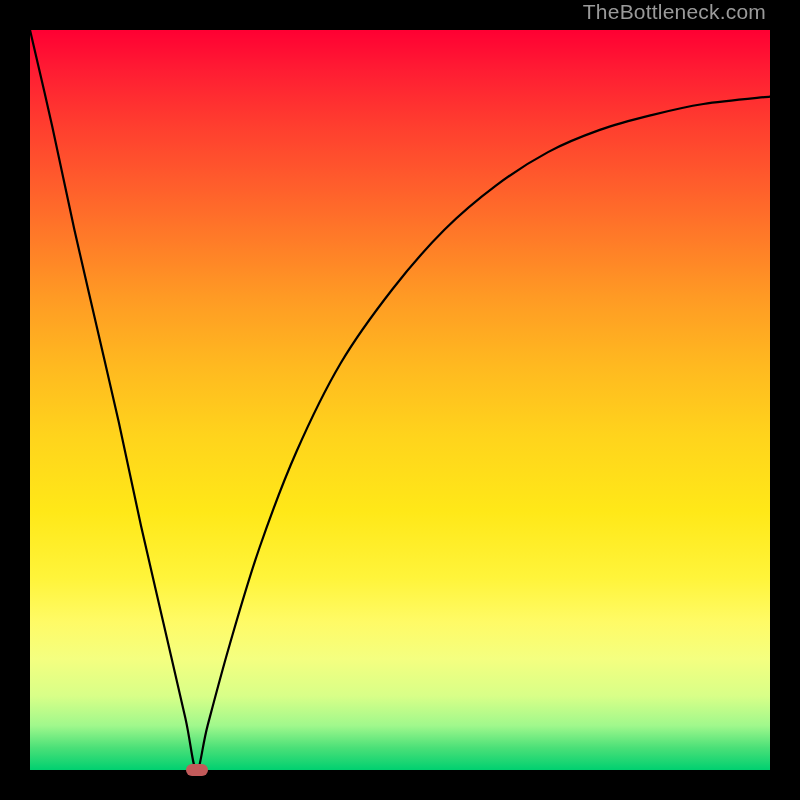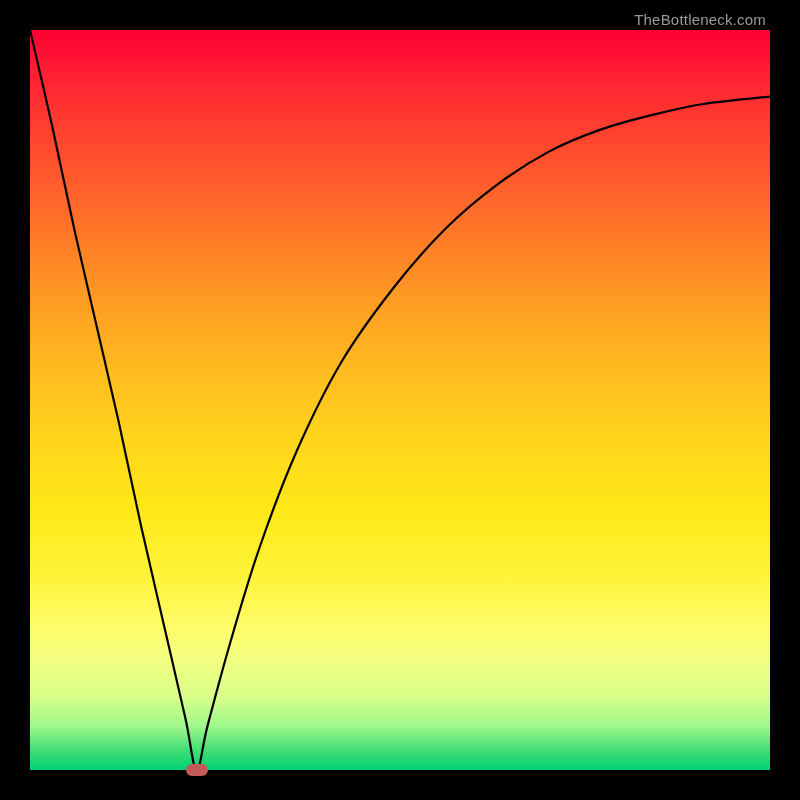--- a/index.html
+++ b/index.html
@@ -39,24 +39,24 @@
       #fffb66 80%,
       #f4ff80 85%,
       #d8ff88 90%,
       #a0f88c 94%,
       #4be078 97%,
       #00d070 100%
     );
   }
   .watermark {
     position: absolute;
-    top: 11px;
+    top: 0;
     right: 34px;
     color: #9a9a9a;
-    font-size: 15px;
+    font-size: 21px;
     font-weight: 400;
     letter-spacing: 0.2px;
     user-select: none;
   }
   svg.curve {
     position: absolute;
     left: 0;
     top: 0;
     width: 740px;
     height: 740px;

